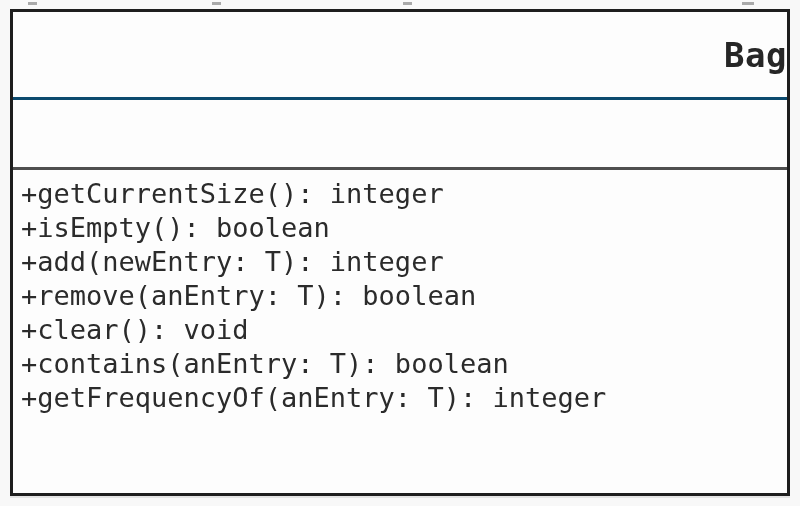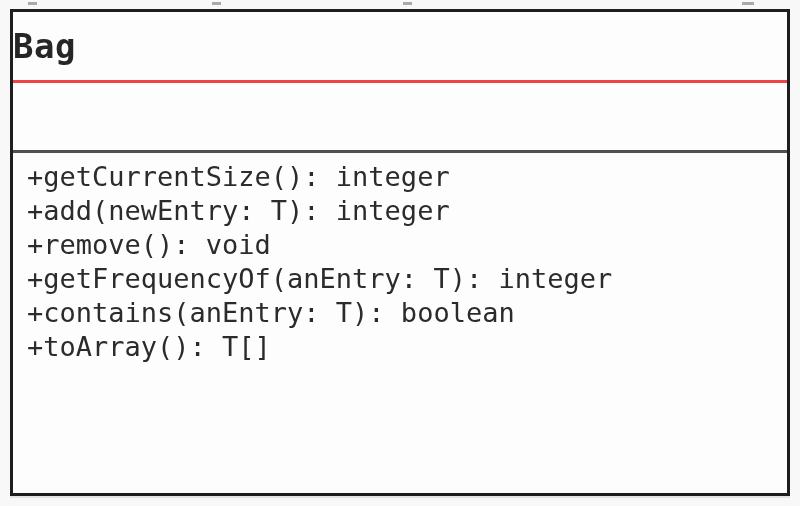--- a/index.html
+++ b/index.html
@@ -41,39 +41,39 @@
     background: #fdfdfd;
     border: 3px solid #1e1e1e;
     display: flex;
     flex-direction: column;
     box-shadow: 0 2px 0 rgba(0,0,0,0.08);
   }
   .compartment {
     box-sizing: border-box;
   }
   .compartment.title {
-    height: 71px;
-    border-bottom: 3px solid #ef4444;
+    height: 88px;
+    border-bottom: 3px solid #0c4a6e;
     display: flex;
     align-items: center;
-    justify-content: flex-start;
+    justify-content: flex-end;
   }
   .class-name {
     font-size: 34px;
     font-weight: 600;
     letter-spacing: 0.5px;
     color: #262626;
   }
   .compartment.attrs {
     height: 70px;
     border-bottom: 3px solid #4f4f4f;
   }
   .compartment.methods {
     flex: 1;
-    padding: 7px 6px 0 14px;
+    padding: 7px 6px 0 8px;
   }
   .method-line {
     font-size: 27px;
     line-height: 34px;
     white-space: pre;
     color: #2b2b2b;
   }
 </style>
 </head>
 <body>
@@ -90,28 +90,29 @@
     <div class="compartment title">
       <span class="class-name">Bag</span>
     </div>
 
     <div class="compartment attrs"></div>
 
     <div class="compartment methods">
 
         <div class="method-line">+getCurrentSize(): integer</div>
 
+        <div class="method-line">+isEmpty(): boolean</div>
 
         <div class="method-line">+add(newEntry: T): integer</div>
 
 
+        <div class="method-line">+remove(anEntry: T): boolean</div>
 
-        <div class="method-line">+remove(): void</div>
+        <div class="method-line">+clear(): void</div>
+
+        <div class="method-line">+contains(anEntry: T): boolean</div>
 
         <div class="method-line">+getFrequencyOf(anEntry: T): integer</div>
 
-        <div class="method-line">+contains(anEntry: T): boolean</div>
-
-        <div class="method-line">+toArray(): T[]</div>
       </div>
 
   </div>
 </div>
 
 </body></html>

